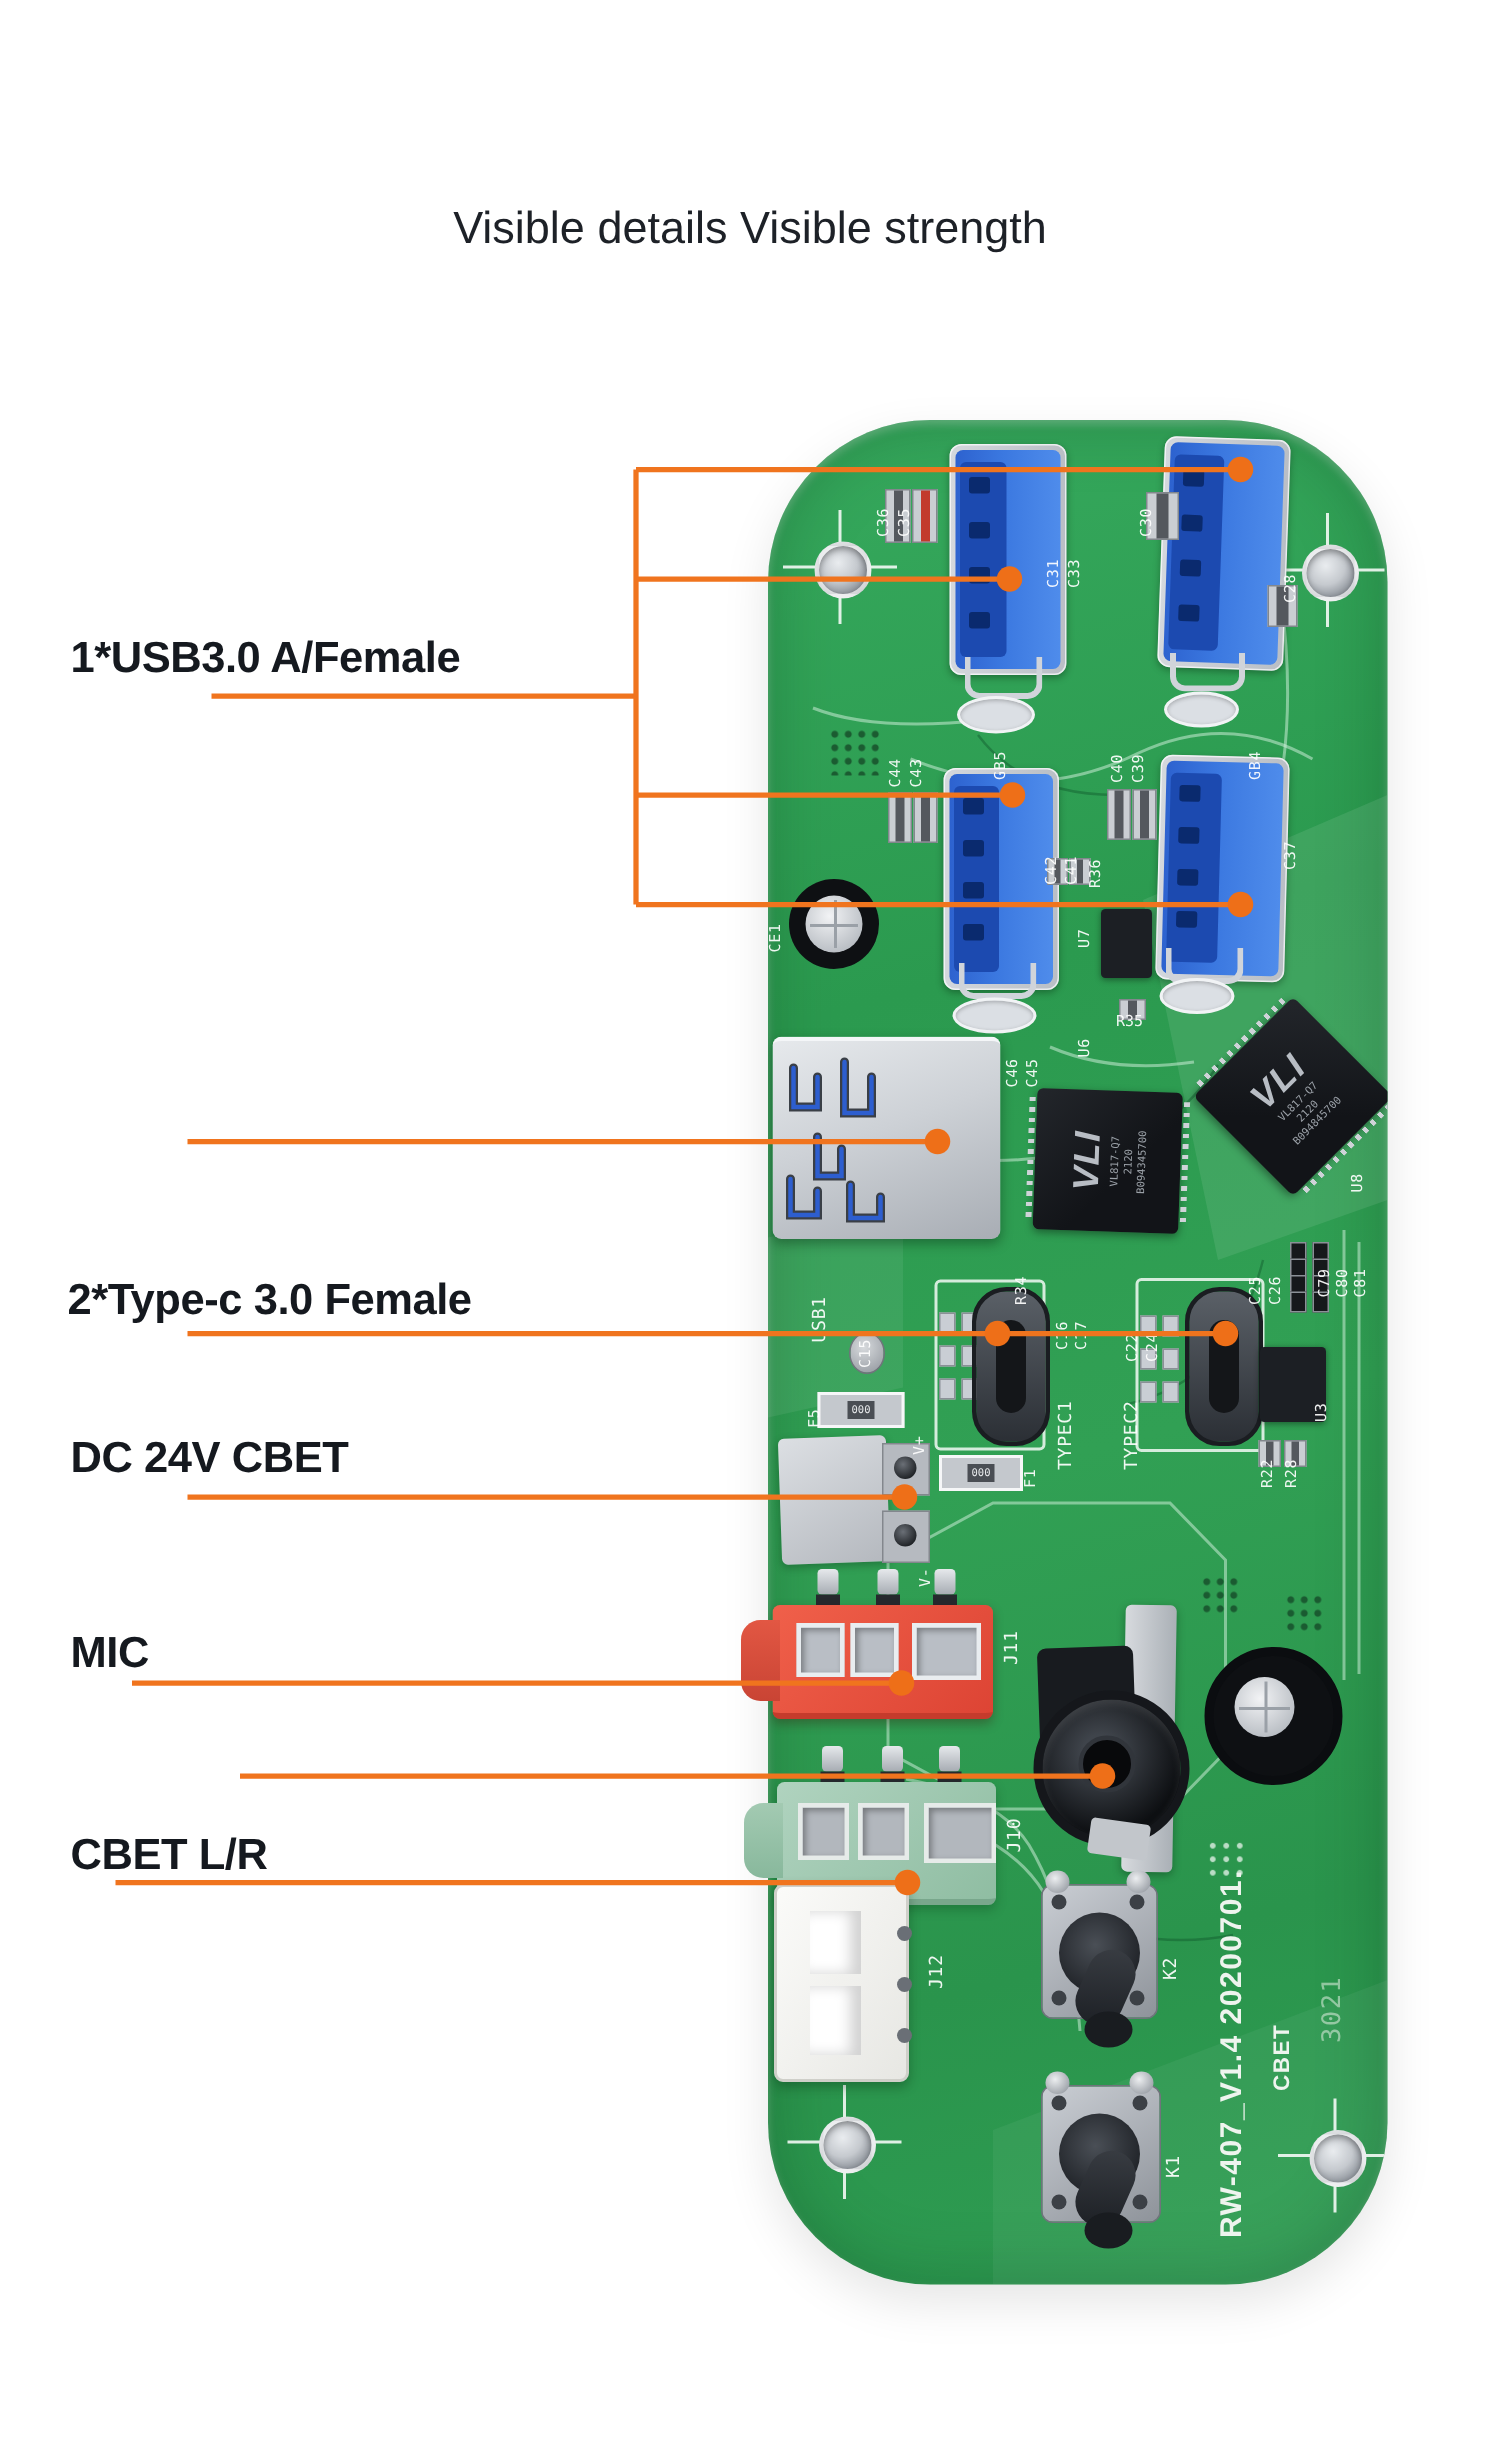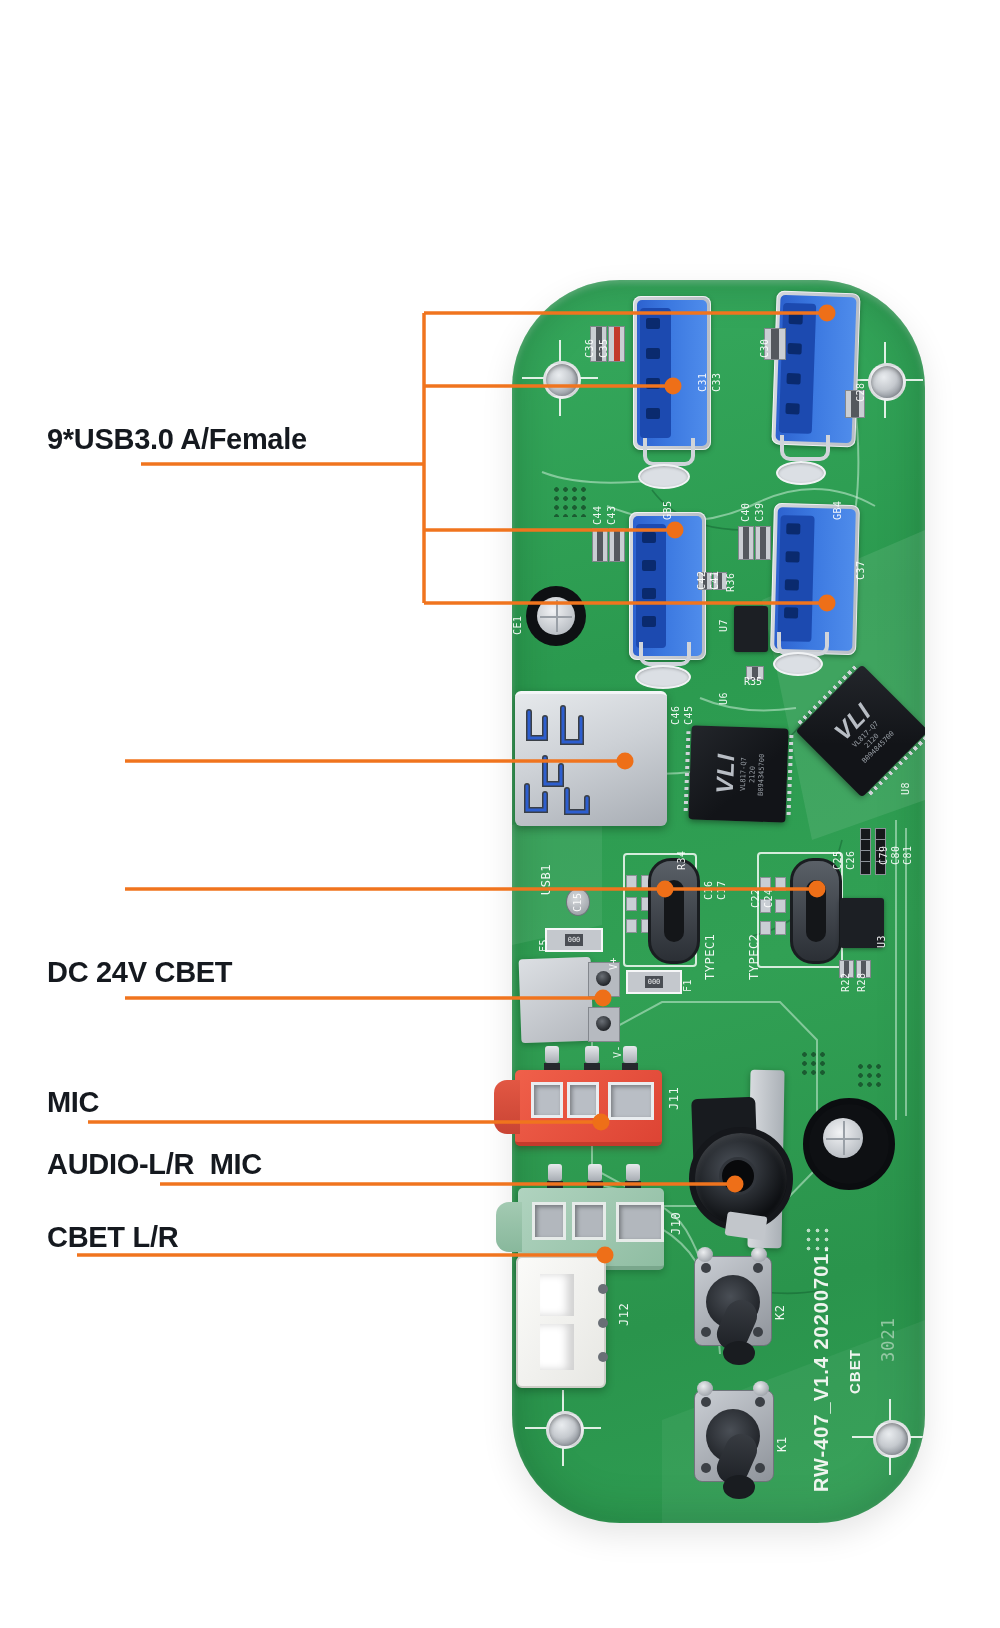--- a/index.html
+++ b/index.html
@@ -109,25 +109,26 @@
   .btn .tip{position:absolute;left:28px;top:84px;width:32px;height:24px;border-radius:50%;background:#191c20;}
   .btn .leg{position:absolute;top:-10px;width:16px;height:15px;border-radius:50%;
        background:radial-gradient(circle at 40% 35%,#eceef0,#9ba0a7 80%);}
   .sleeve{position:absolute;z-index:2;border-radius:13px 0 0 13px;}
 </style>
 </head>
 <body>
 
 <div class="page">
 
-
-  <div class="clabel" style="left:47px;top:423px;">9*USB3.0 A/Female</div>
+  <div class="subtitle">Visible details Visible strength</div>
+
+  <div class="clabel" style="left:47px;top:423px;">1*USB3.0 A/Female</div>
+  <div class="clabel" style="left:45px;top:851px;">2*Type-c 3.0 Female</div>
   <div class="clabel" style="left:47px;top:956px;">DC 24V CBET</div>
   <div class="clabel" style="left:47px;top:1086px;">MIC</div>
-  <div class="clabel" style="left:47px;top:1148px;">AUDIO-L/R  MIC</div>
   <div class="clabel" style="left:47px;top:1221px;">CBET L/R</div>
 
   <div class="board">
 
     <svg class="traces" width="413" height="1243">
       <polygon points="250,320 413,250 413,520 300,560" fill="rgba(255,255,255,0.09)"></polygon>
       <polygon points="0,545 90,525 90,645 0,665" fill="rgba(255,255,255,0.07)"></polygon>
       <polygon points="150,1140 413,1040 413,1243 150,1243" fill="rgba(255,255,255,0.05)"></polygon>
       <g fill="none" stroke="rgba(215,243,225,0.5)" stroke-width="2">
         <path d="M30,192 Q70,208 145,200"></path>

